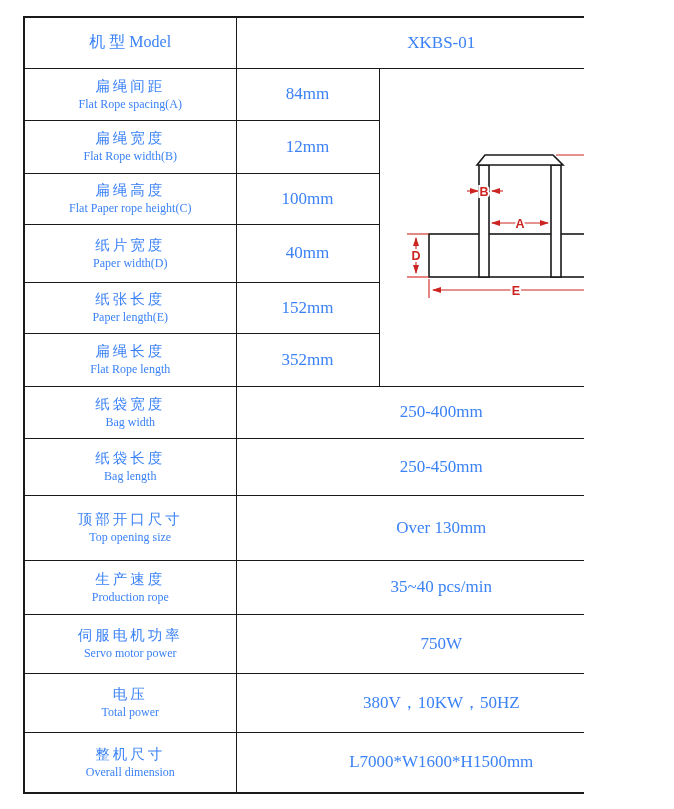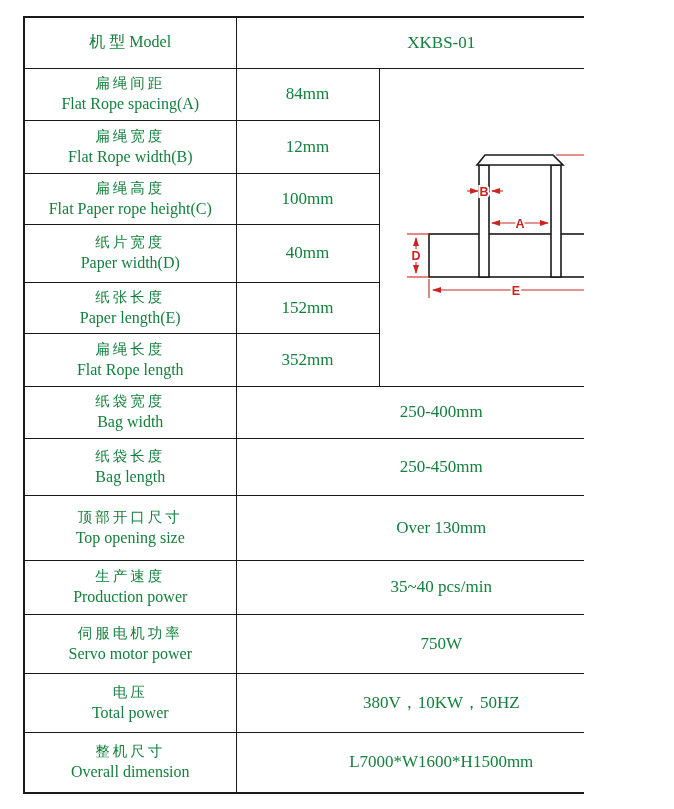--- a/index.html
+++ b/index.html
@@ -6,21 +6,21 @@
     margin: 0;
     padding: 0;
     background: #ffffff;
   }
   .page {
     position: relative;
     width: 584px;
     height: 809px;
     background: #ffffff;
     font-family: "Liberation Serif", "DejaVu Serif", serif;
-    color: #15803d;
+    color: #3b82f6;
     overflow: hidden;
   }
   table.spec {
     position: absolute;
     left: 23px;
     top: 16px;
     width: 623px;
     border-collapse: collapse;
     table-layout: fixed;
   }
@@ -36,21 +36,21 @@
     text-align: center;
     overflow: hidden;
   }
   .zh {
     font-size: 14.5px;
     letter-spacing: 3px;
     line-height: 1.45;
     white-space: nowrap;
   }
   .en {
-    font-size: 16px;
+    font-size: 12px;
     line-height: 1.3;
     white-space: nowrap;
   }
   .val {
     font-size: 17px;
     white-space: nowrap;
   }
   .hdr {
     font-size: 16px;
   }
@@ -224,21 +224,21 @@
         <div class="zh">顶部开口尺寸</div>
         <div class="en">Top opening size</div>
       </td>
       <td colspan="2">
         <div class="val">Over 130mm</div>
       </td>
     </tr>
     <tr class="r11">
       <td>
         <div class="zh">生产速度</div>
-        <div class="en">Production power</div>
+        <div class="en">Production rope</div>
       </td>
       <td colspan="2">
         <div class="val">35~40 pcs/min</div>
       </td>
     </tr>
     <tr class="r12">
       <td>
         <div class="zh">伺服电机功率</div>
         <div class="en">Servo motor power</div>
       </td>

